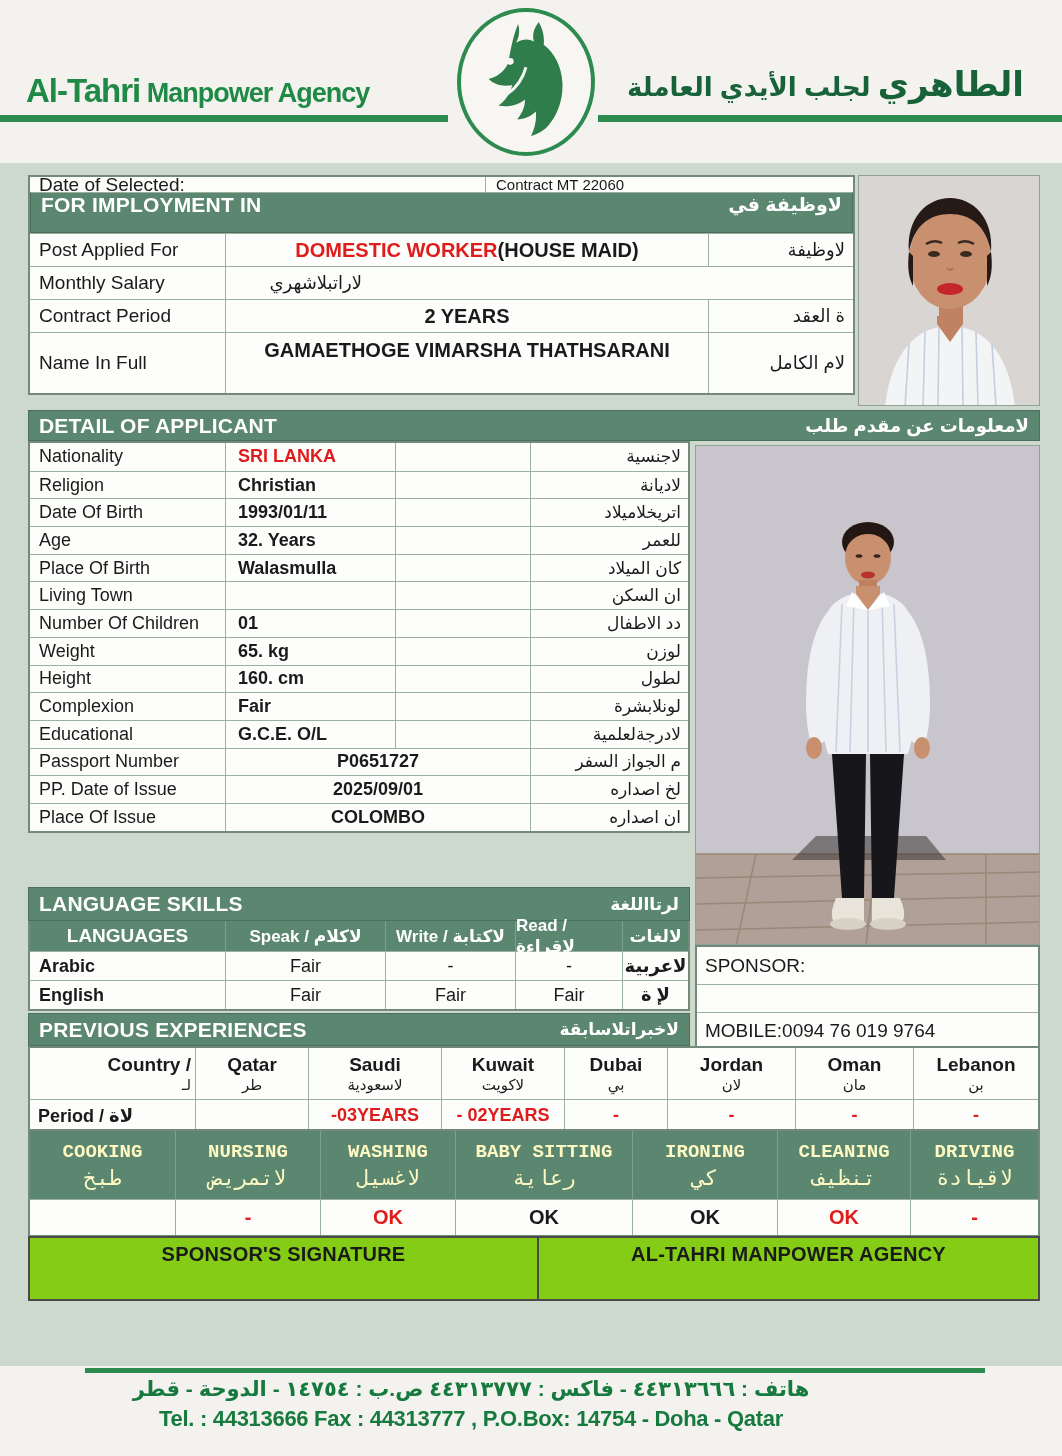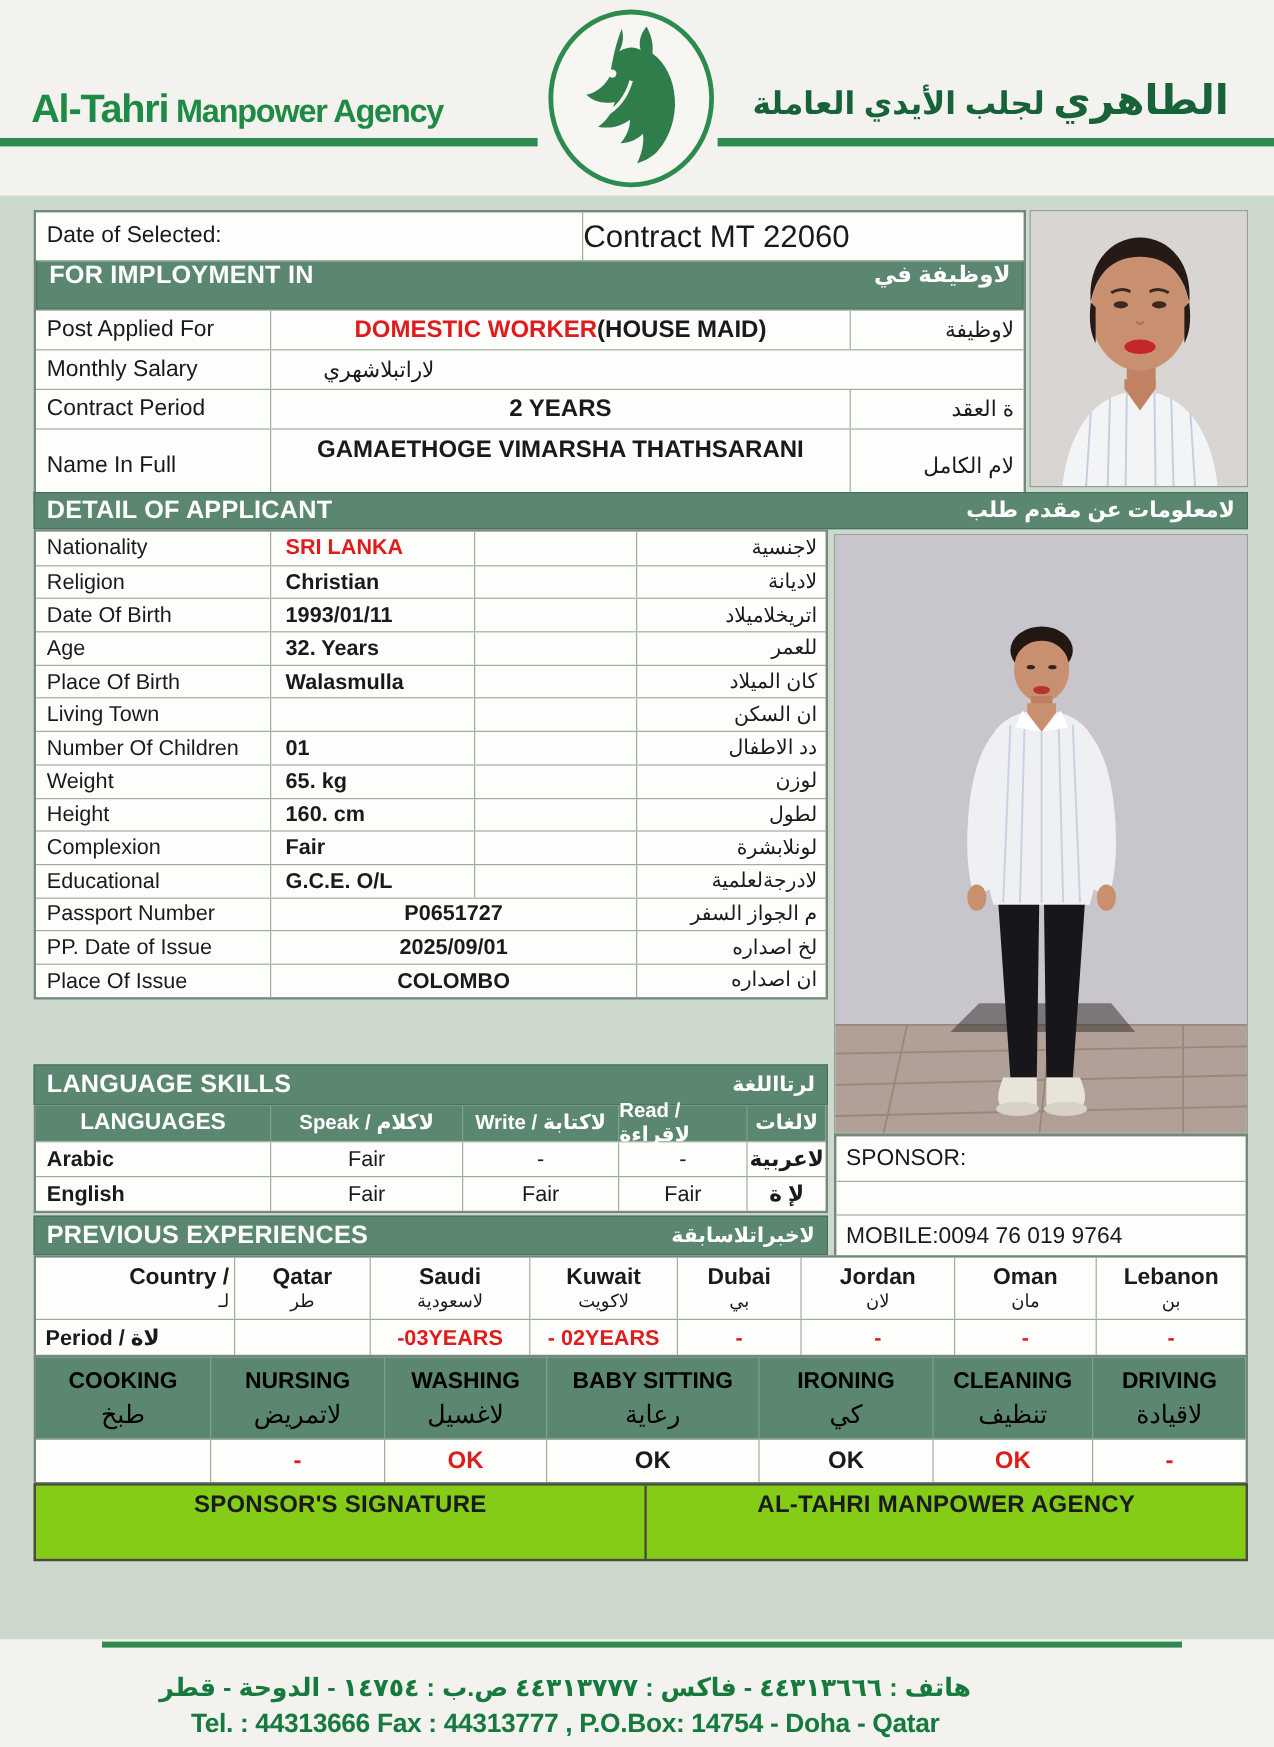--- a/index.html
+++ b/index.html
@@ -65,33 +65,33 @@
   .sp-row{border-top:1px solid #9db0a0;display:flex;align-items:center;padding-left:8px;font-size:19px;}
   .sp-row:first-child{border-top:none;}
   
   .ccell{display:flex;flex-direction:column;justify-content:center;align-items:center;padding:2px 4px;}
   .ccell .en{font-weight:bold;font-size:19px;line-height:22px;}
   .ccell .car{font-size:15px;line-height:18px;direction:rtl;}
   .ccell.rt{align-items:flex-end;}
   .p-lbl{width:165px;font-weight:bold;font-size:18px;padding-left:8px;}
   .p-val{justify-content:center;font-weight:bold;font-size:18px;}
   
-  .skhead{background:#5b8770;color:#000000;}
+  .skhead{background:#5b8770;color:#fef9c3;font-family:Liberation Mono, monospace;}
   .skhead .ccell .en{font-size:19px;}
   .skhead .ccell .car{font-size:21px;margin-top:8px;}
   .skhead .bl{border-left:1px solid #7da18c;}
   .sk-val{justify-content:center;font-weight:bold;font-size:20px;}
   
   #sig{border:2px solid #4a4a4a;display:flex;background:#84cc16;}
   #sig .cell{align-items:flex-start;justify-content:center;padding-top:5px;font-weight:bold;font-size:20px;letter-spacing:.2px;}
   #sig .c1{width:507px;}
   #sig .c2{flex:1;border-left:2px solid #4a4a4a;}
   
   #f-line{position:absolute;left:85px;top:1368px;width:900px;height:5px;background:#2e8b50;}
-  .f-txt{position:absolute;left:0;width:942px;text-align:center;color:#167a3e;font-weight:bold;margin-top:17px;}
+  .f-txt{position:absolute;left:0;width:942px;text-align:center;color:#167a3e;font-weight:bold;}
   #f-ar{top:1377px;font-size:21px;direction:rtl;}
   #f-en{top:1406px;font-size:22px;letter-spacing:-.3px;}
   .photo{position:absolute;border:1px solid #8fa295;overflow:hidden;background:#d8d5d2;}
 </style>
 </head>
 <body>
 
 <div id="page">
 
   <div class="rule left"></div>
@@ -106,23 +106,23 @@
       <path d="M36 80 C48 74 56 64 60 50" stroke="#f7f6f2" stroke-width="3" fill="none"></path>
     </svg>
   </div>
   <div id="brand-ar">
     <span class="big">الطاهري</span><span class="small"> لجلب الأيدي العاملة</span>
   </div>
 
   <div id="body-bg"></div>
 
   <div class="sec tbl" style="left:28px;top:175px;width:827px;">
-    <div class="row" style="height:40px;">
+    <div class="row" style="height:15px;">
       <div class="cell t-lbl" style="width:455px;">Date of Selected:</div>
-      <div class="cell bl" style="flex:1;padding-left:0;font-size:26px;">Contract MT 22060</div>
+      <div class="cell bl" style="flex:1;padding-left:10px;font-size:15px;">Contract MT 22060</div>
     </div>
     <div class="row bar" style="height:41px;">
       <span class="en">FOR IMPLOYMENT IN</span>
       <span class="ar">لاوظيفة في</span>
     </div>
     <div class="row" style="height:33px;">
       <div class="cell t-lbl">Post Applied For</div>
       <div class="cell t-val bl">
         <span class="red">DOMESTIC WORKER</span>
           <span> (HOUSE MAID)</span>

